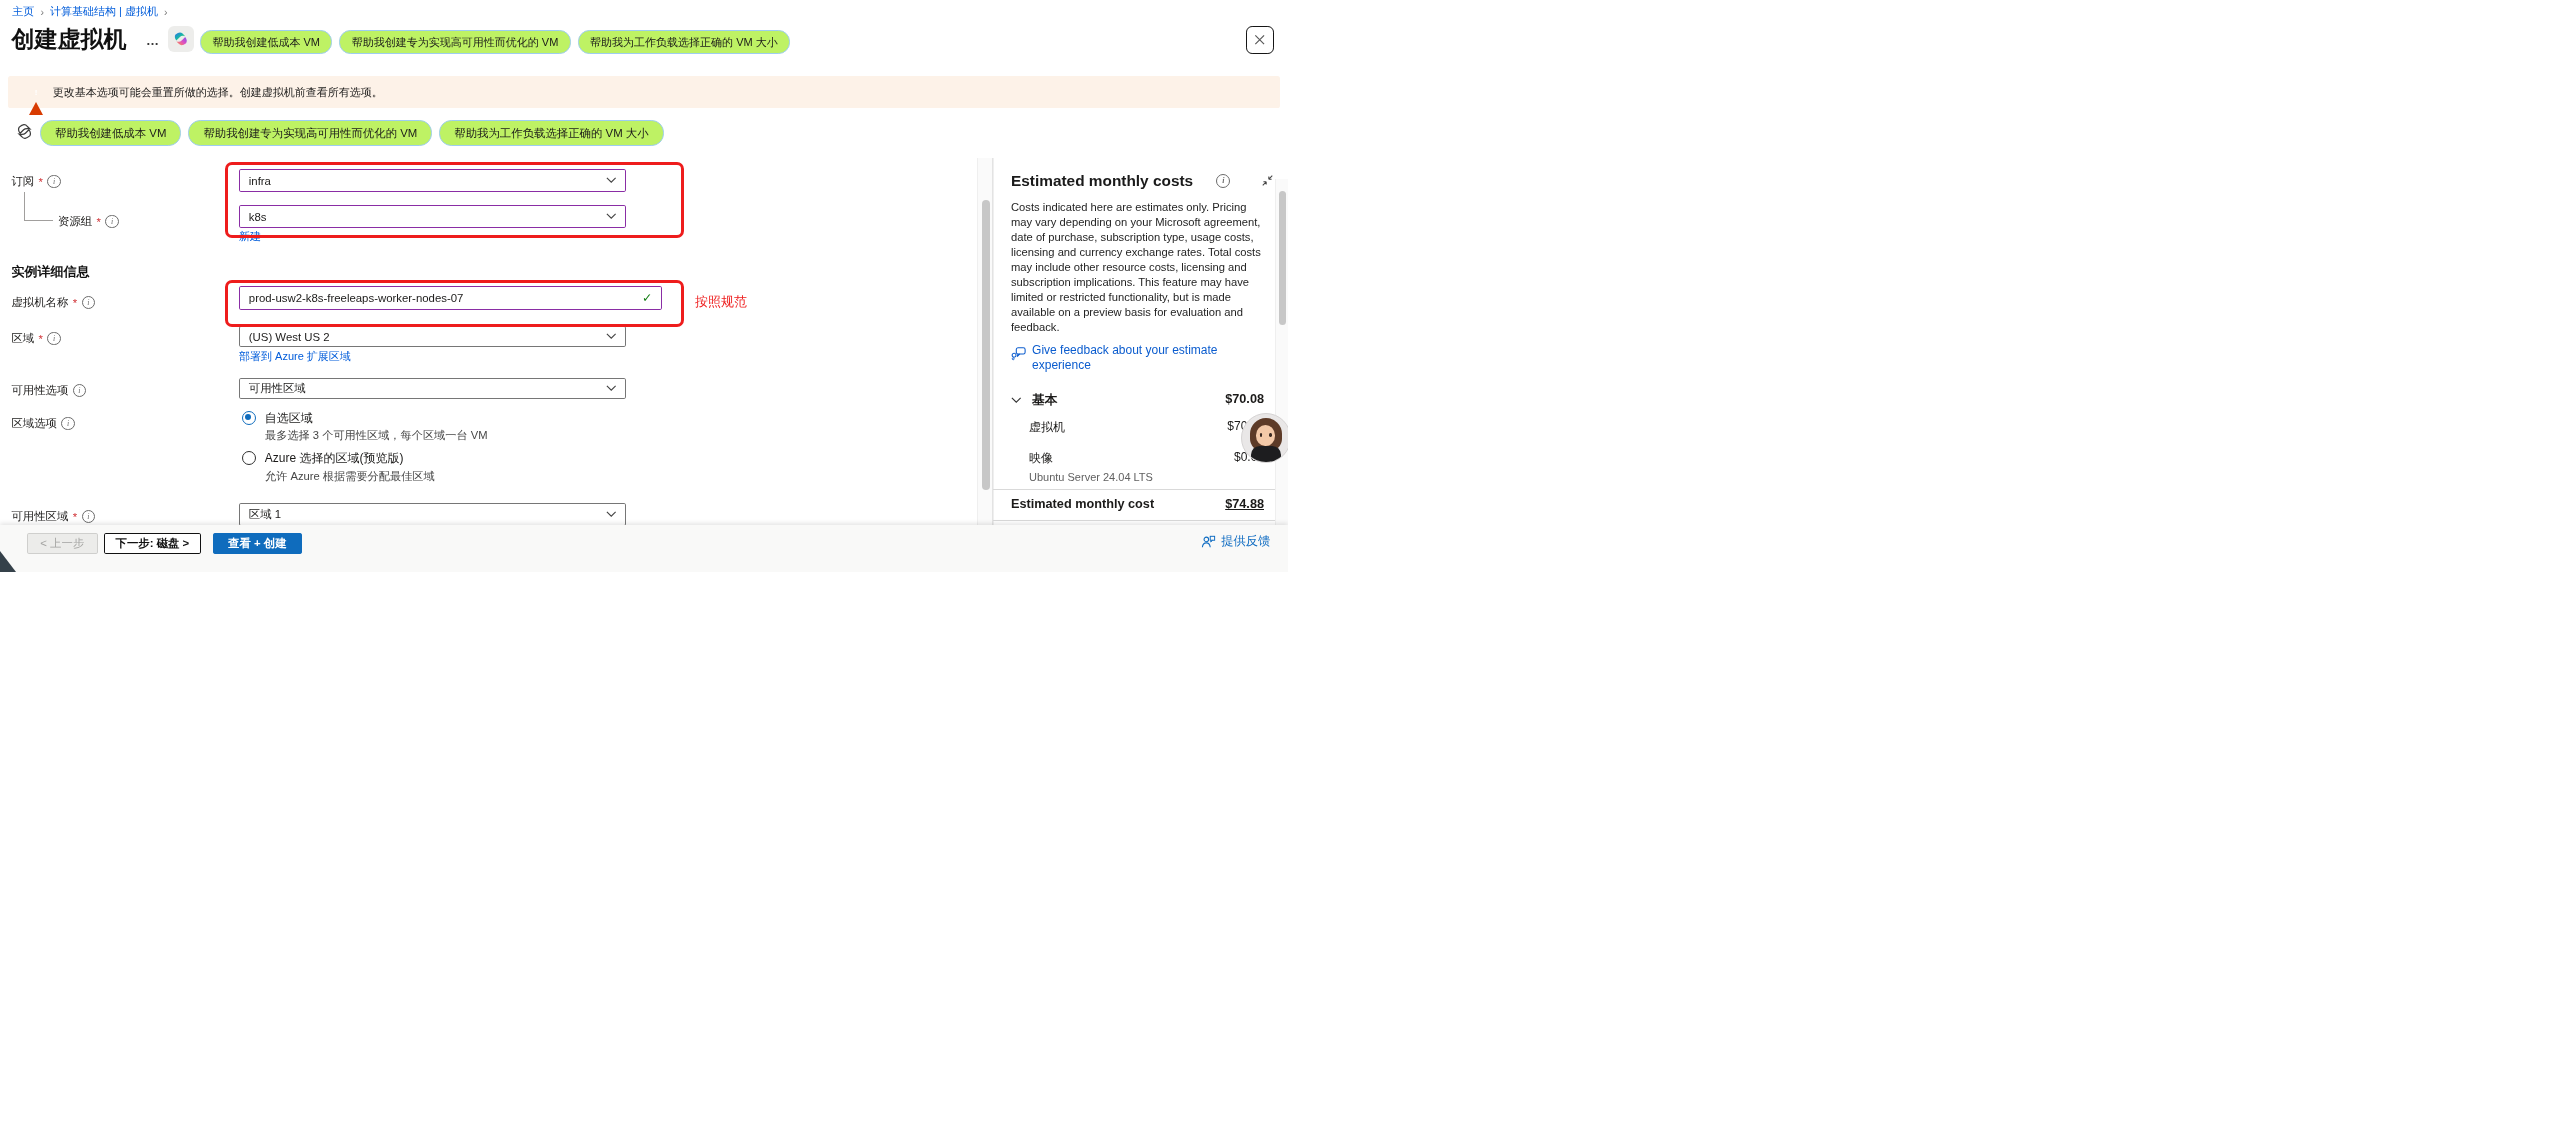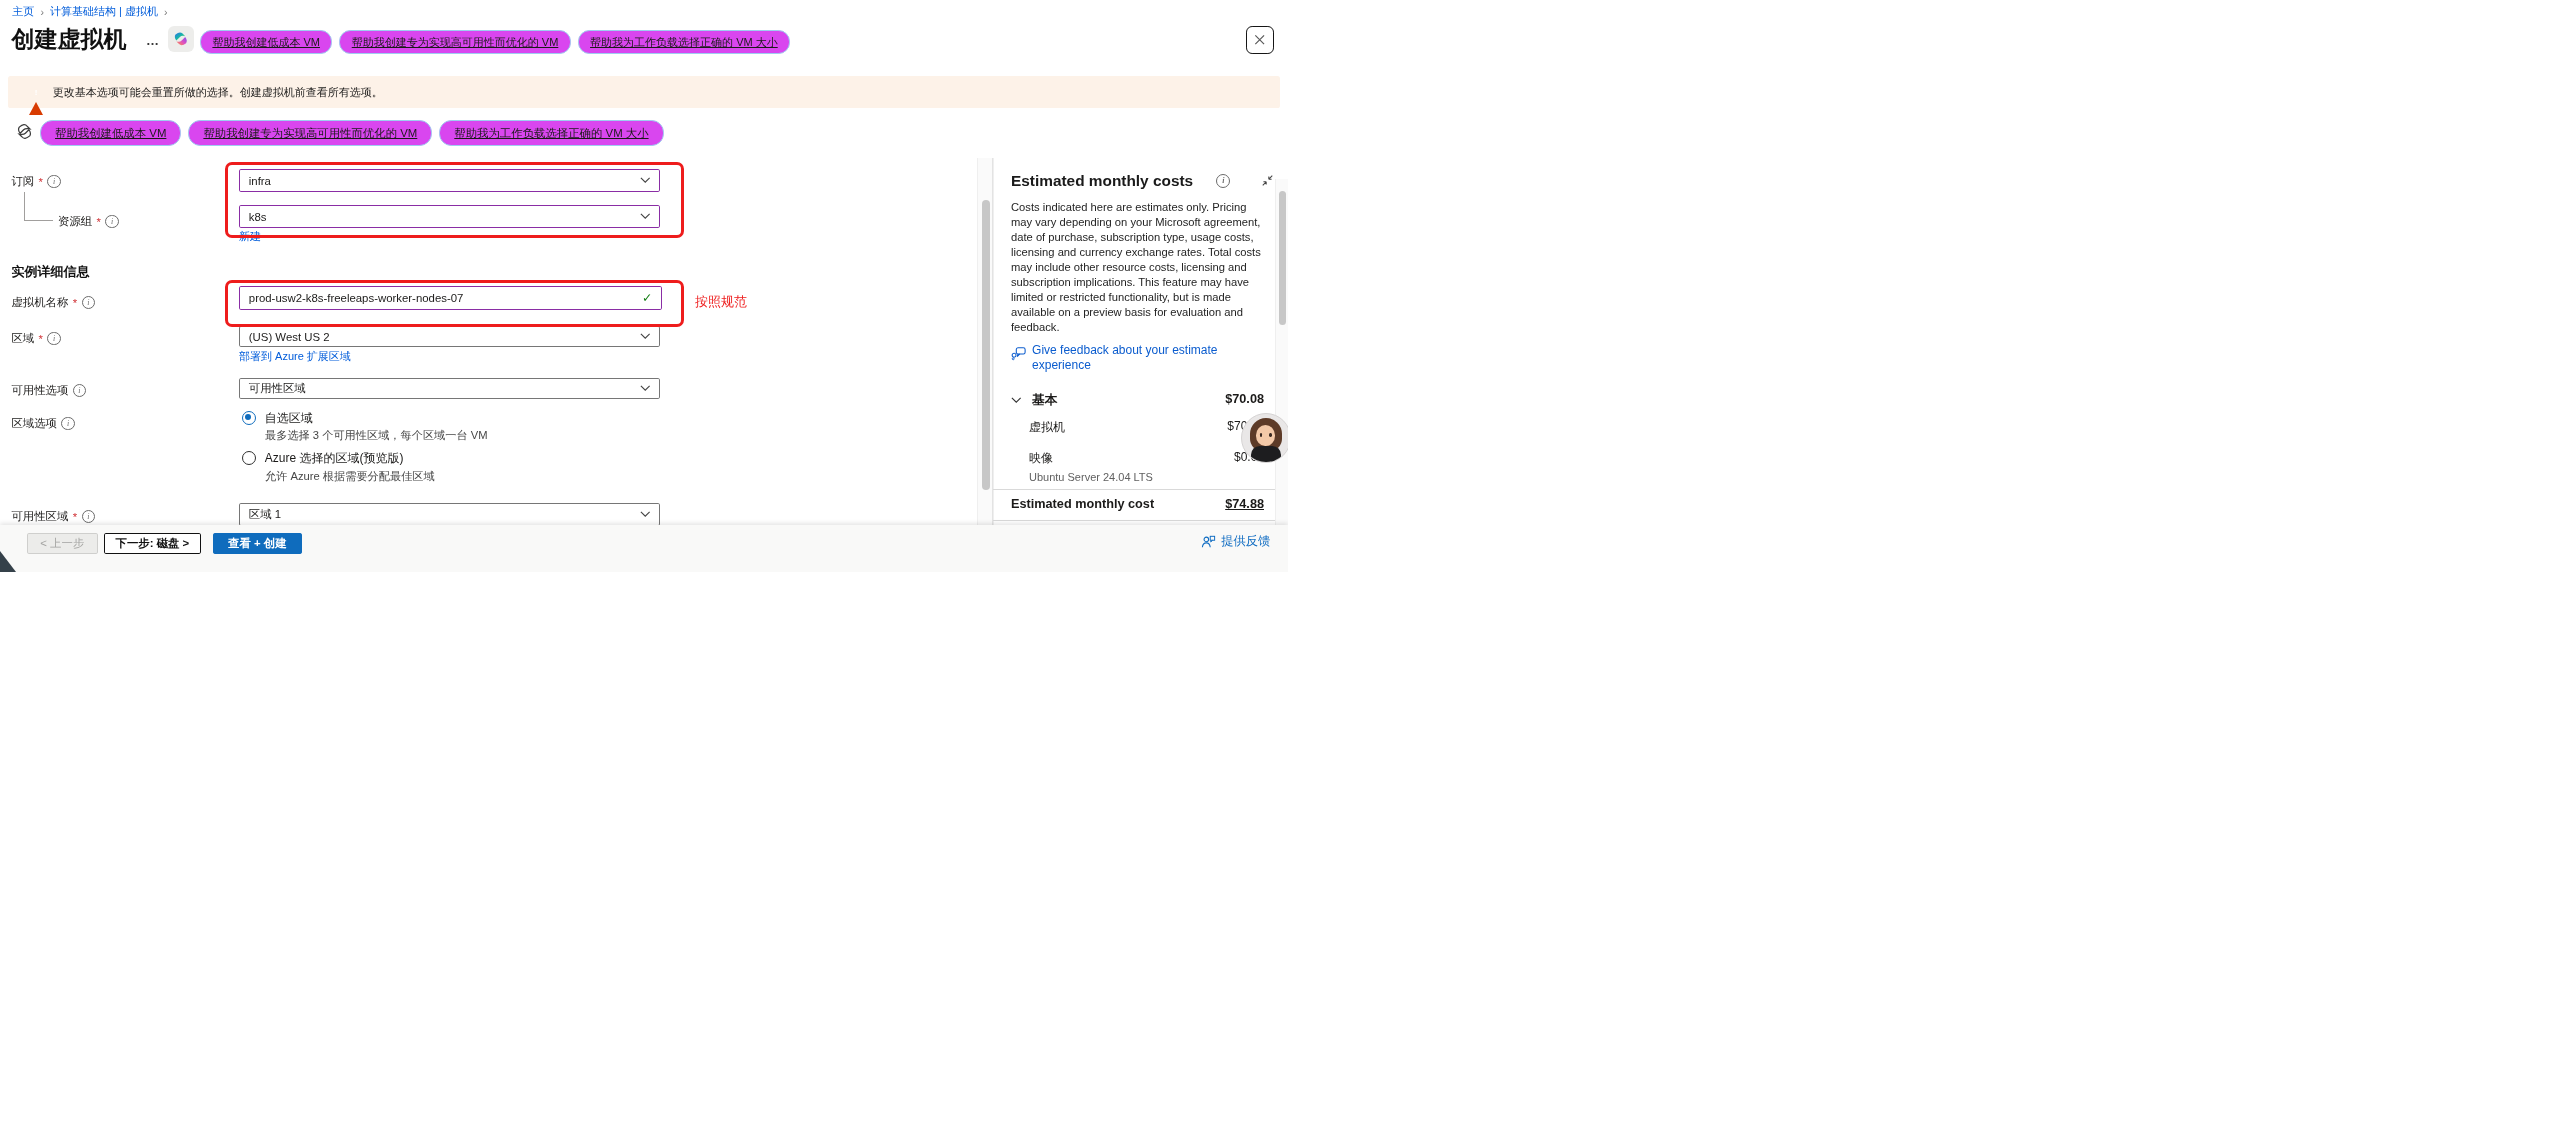--- a/index.html
+++ b/index.html
@@ -8,37 +8,37 @@
   .abs{position:absolute;}
   a,.link{color:#015cda;text-decoration:none;cursor:pointer;}
   
   .crumb{font-size:11px;display:flex;align-items:center;gap:6.1px;}
   .crumb .sep{color:#7a7a7a;font-size:10.5px;}
   
   .pagetitle{font-size:23px;font-weight:700;color:#111;}
   .dots{color:#3a3a3a;font-size:13px;font-weight:700;letter-spacing:0.9px;}
   .copilot{width:26px;height:26px;border-radius:6.1px;background:#ededeb;display:flex;align-items:center;justify-content:center;cursor:pointer;}
   .pillrow{display:flex;gap:7px;align-items:center;}
-  .pill{height:22px;border:1.3px solid #9ecdf0;border-radius:11.4px;background:#d946ef;display:flex;align-items:center;
-        padding:0 11.4px;font-size:11px;color:#1b1a19;cursor:pointer;white-space:nowrap;text-decoration:underline;}
+  .pill{height:22px;border:1.3px solid #9ecdf0;border-radius:11.4px;background:#bef264;display:flex;align-items:center;
+        padding:0 11.4px;font-size:11px;color:#1b1a19;cursor:pointer;white-space:nowrap;}
   .pill.lg{height:24px;border-radius:12.3px;font-size:11.4px;padding:0 14px;}
   .closebtn{width:25.5px;height:25.5px;border:1.8px solid #161616;border-radius:6.1px;background:#fff;display:flex;
             align-items:center;justify-content:center;cursor:pointer;}
   
   .banner{left:8px;top:76px;width:1272px;height:32px;background:#fdf2e8;border-radius:2.6px;display:flex;align-items:center;padding:0 0 0 21px;box-sizing:border-box;}
   .warn{position:relative;width:15px;height:13px;margin-right:8.8px;}
   .warn .tri{width:0;height:0;border-left:7.5px solid transparent;border-right:7.5px solid transparent;border-bottom:13px solid #d83b01;}
   .warn .bang{position:absolute;left:5.8px;top:2.6px;color:#fff;font-size:8px;font-weight:700;}
   .banner .txt{font-size:11px;color:#1b1a19;}
   
   .flabel{font-size:11.4px;color:#1b1a19;display:flex;align-items:center;gap:4.4px;}
   .req{color:#d13438;font-size:11.4px;}
   .info{display:inline-flex;align-items:center;justify-content:center;width:11.4px;height:11.4px;border:0.9px solid #6b6b6b;
         border-radius:50%;font-size:8px;color:#6b6b6b;font-style:italic;font-family:"Liberation Serif","DejaVu Serif",serif;cursor:pointer;}
-  .dd{width:421px;height:23px;border:0.9px solid #767676;border-radius:1.8px;background:#fff;display:flex;align-items:center;
+  .dd{width:387px;height:23px;border:0.9px solid #767676;border-radius:1.8px;background:#fff;display:flex;align-items:center;
       justify-content:space-between;padding:0 8.8px;box-sizing:border-box;font-size:11.4px;cursor:pointer;}
   .dd.purple{border:1.3px solid #8a2da5;}
   .inputbox{width:423px;height:24px;border:1.3px solid #8a2da5;border-radius:1.8px;background:#fff;display:flex;align-items:center;
       justify-content:space-between;padding:0 8.8px;box-sizing:border-box;font-size:11.4px;}
   .check{color:#107c10;font-size:12.3px;font-weight:700;}
   .redrect{border:3.1px solid #ee1c1c;border-radius:7px;pointer-events:none;z-index:6;}
   .annot{color:#ee1c1c;font-size:13px;}
   .section{font-size:13px;font-weight:700;color:#111;}
   .connector{border-left:0.9px solid #a19f9d;border-bottom:0.9px solid #a19f9d;}
   .radio{width:14px;height:14px;border-radius:50%;box-sizing:border-box;background:#fff;position:relative;cursor:pointer;flex:none;}

